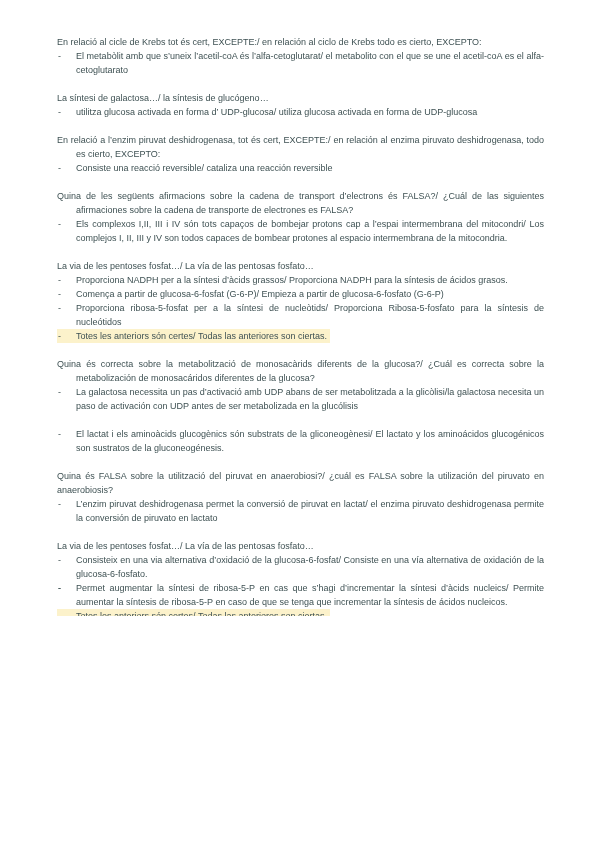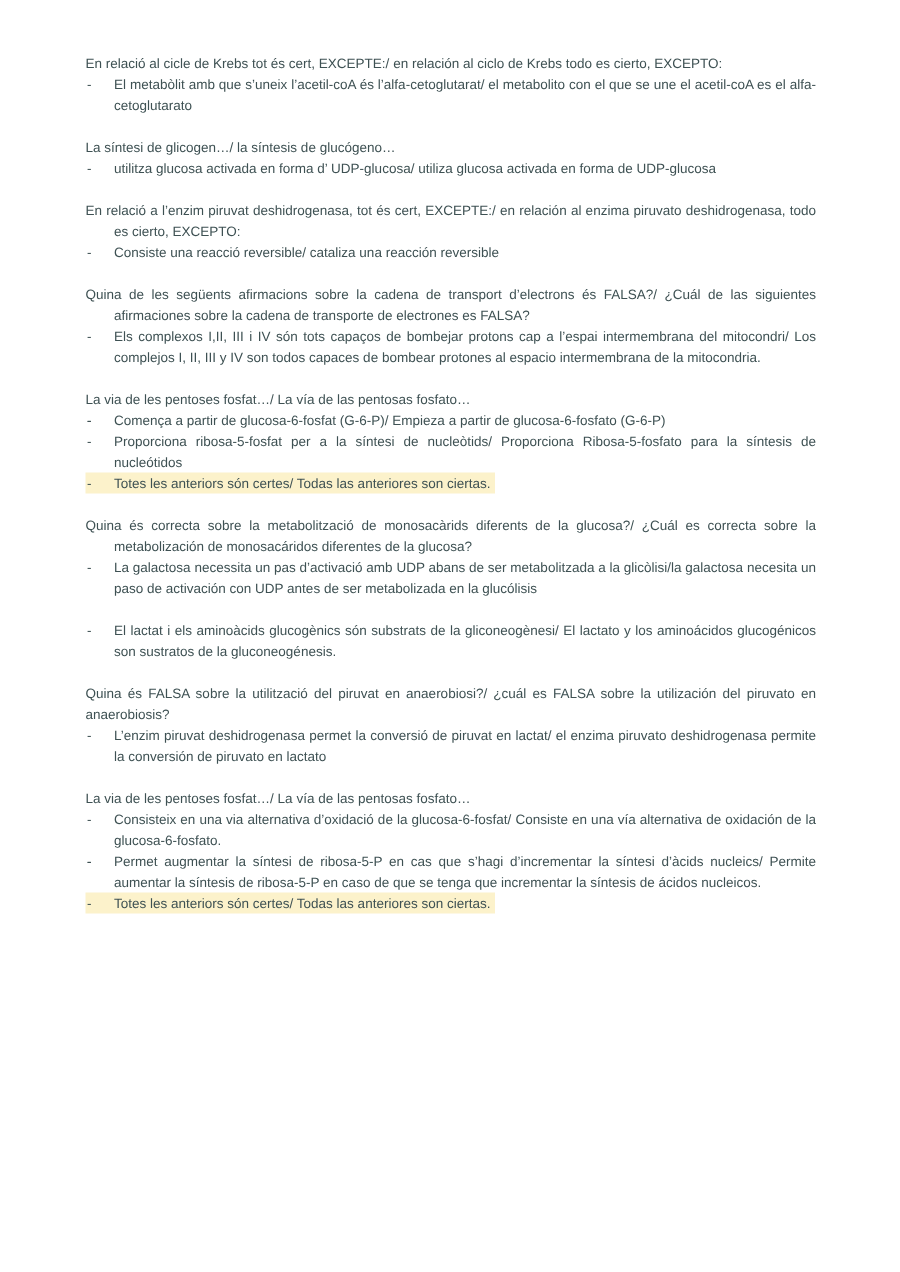--- a/index.html
+++ b/index.html
@@ -56,21 +56,21 @@
 
     <div class="block">
       <p class="question">En relació al cicle de Krebs tot és cert, EXCEPTE:/ en relación al ciclo de Krebs todo es cierto, EXCEPTO:</p>
       <div class="bullet">
         <span class="dash">-</span>
         <span>El metabòlit amb que s’uneix l’acetil-coA és l’alfa-cetoglutarat/ el metabolito con el que se une el acetil-coA es el alfa-cetoglutarato</span>
       </div>
     </div>
 
     <div class="block">
-      <p class="question">La síntesi de glicogen…/ la síntesis de glucógeno…</p>
+      <p class="question">La síntesi de galactosa…/ la síntesis de glucógeno…</p>
       <div class="bullet">
         <span class="dash">-</span>
         <span>utilitza glucosa activada en forma d’ UDP-glucosa/ utiliza glucosa activada en forma de UDP-glucosa</span>
       </div>
     </div>
 
     <div class="block">
       <p class="question">En relació a l’enzim piruvat deshidrogenasa, tot és cert, EXCEPTE:/ en relación al enzima piruvato deshidrogenasa, todo es cierto, EXCEPTO:</p>
       <div class="bullet">
         <span class="dash">-</span>
@@ -83,20 +83,21 @@
       <div class="bullet">
         <span class="dash">-</span>
         <span>Els complexos I,II, III i IV són tots capaços de bombejar protons cap a l’espai intermembrana del mitocondri/ Los complejos I, II, III y IV son todos capaces de bombear protones al espacio intermembrana de la mitocondria.</span>
       </div>
     </div>
 
     <div class="block">
       <p class="question">La via de les pentoses fosfat…/ La vía de las pentosas fosfato…</p>
       <div class="bullet">
         <span class="dash">-</span>
+        <span>Proporciona NADPH per a la síntesi d’àcids grassos/ Proporciona NADPH para la síntesis de ácidos grasos.</span>
       </div>
       <div class="bullet">
         <span class="dash">-</span>
         <span>Comença a partir de glucosa-6-fosfat (G-6-P)/ Empieza a partir de glucosa-6-fosfato (G-6-P)</span>
       </div>
       <div class="bullet">
         <span class="dash">-</span>
         <span>Proporciona ribosa-5-fosfat per a la síntesi de nucleòtids/ Proporciona Ribosa-5-fosfato para la síntesis de nucleótidos</span>
       </div>
       <div class="bullet highlight">

